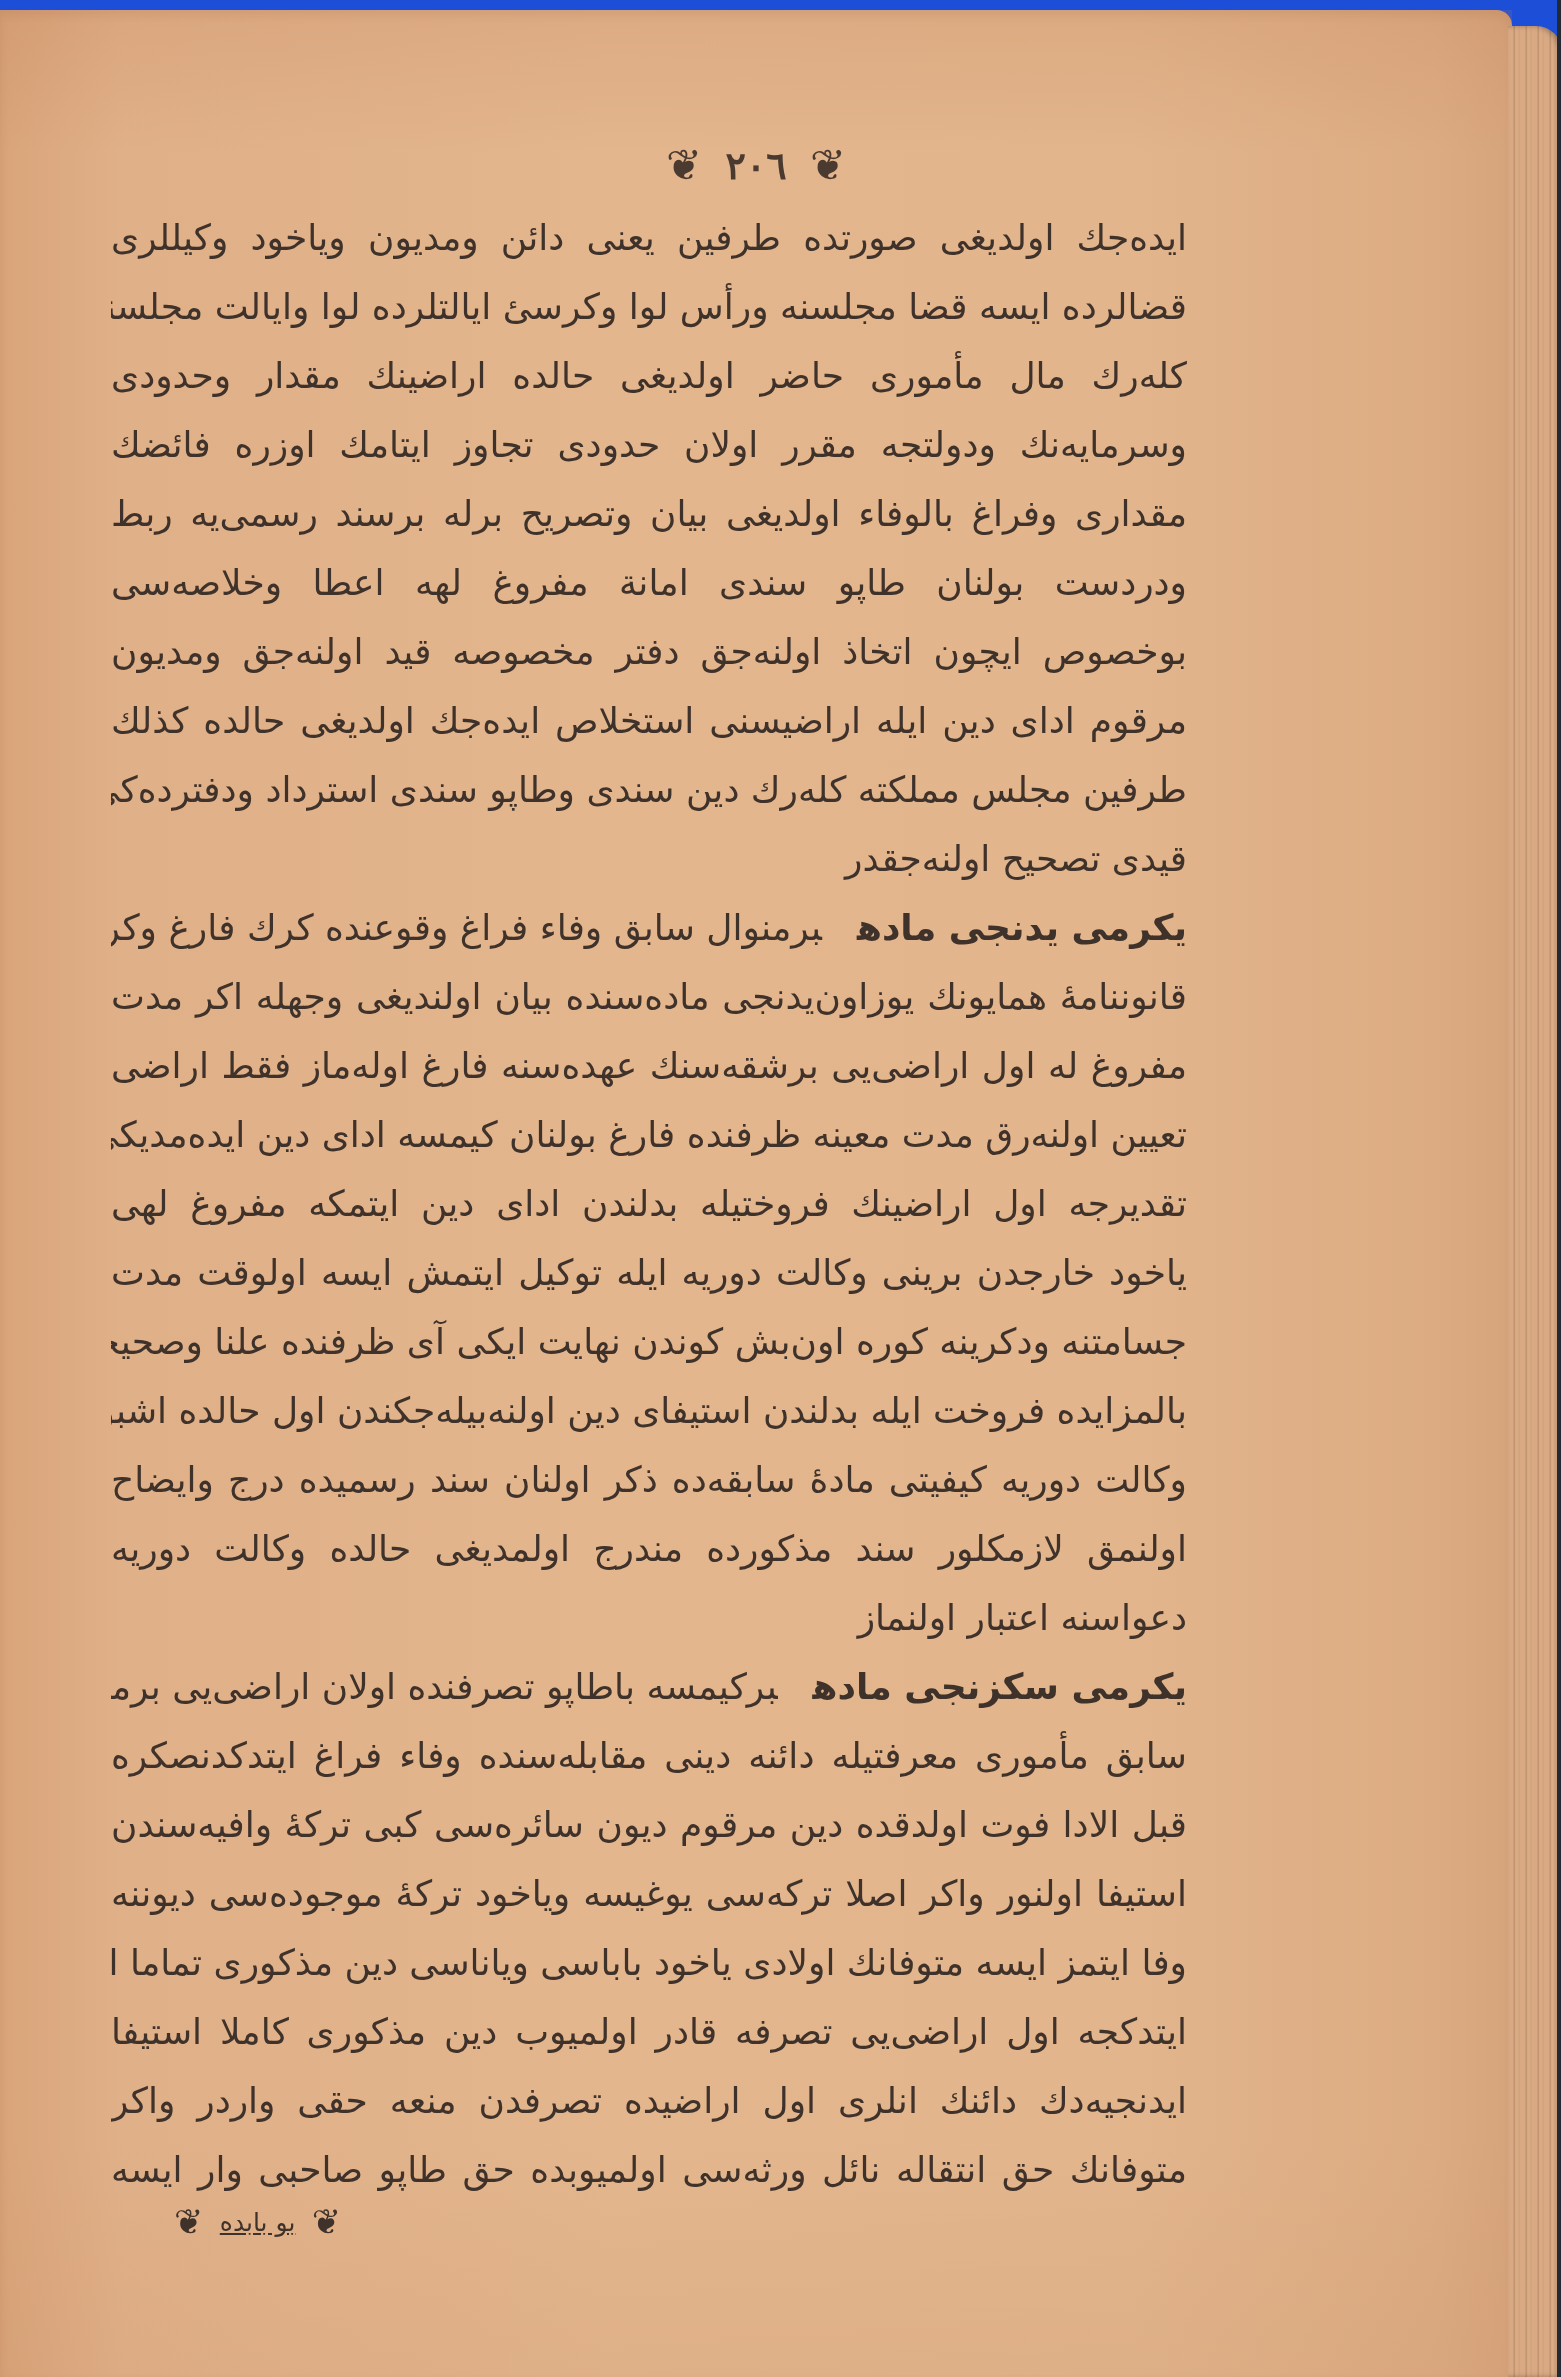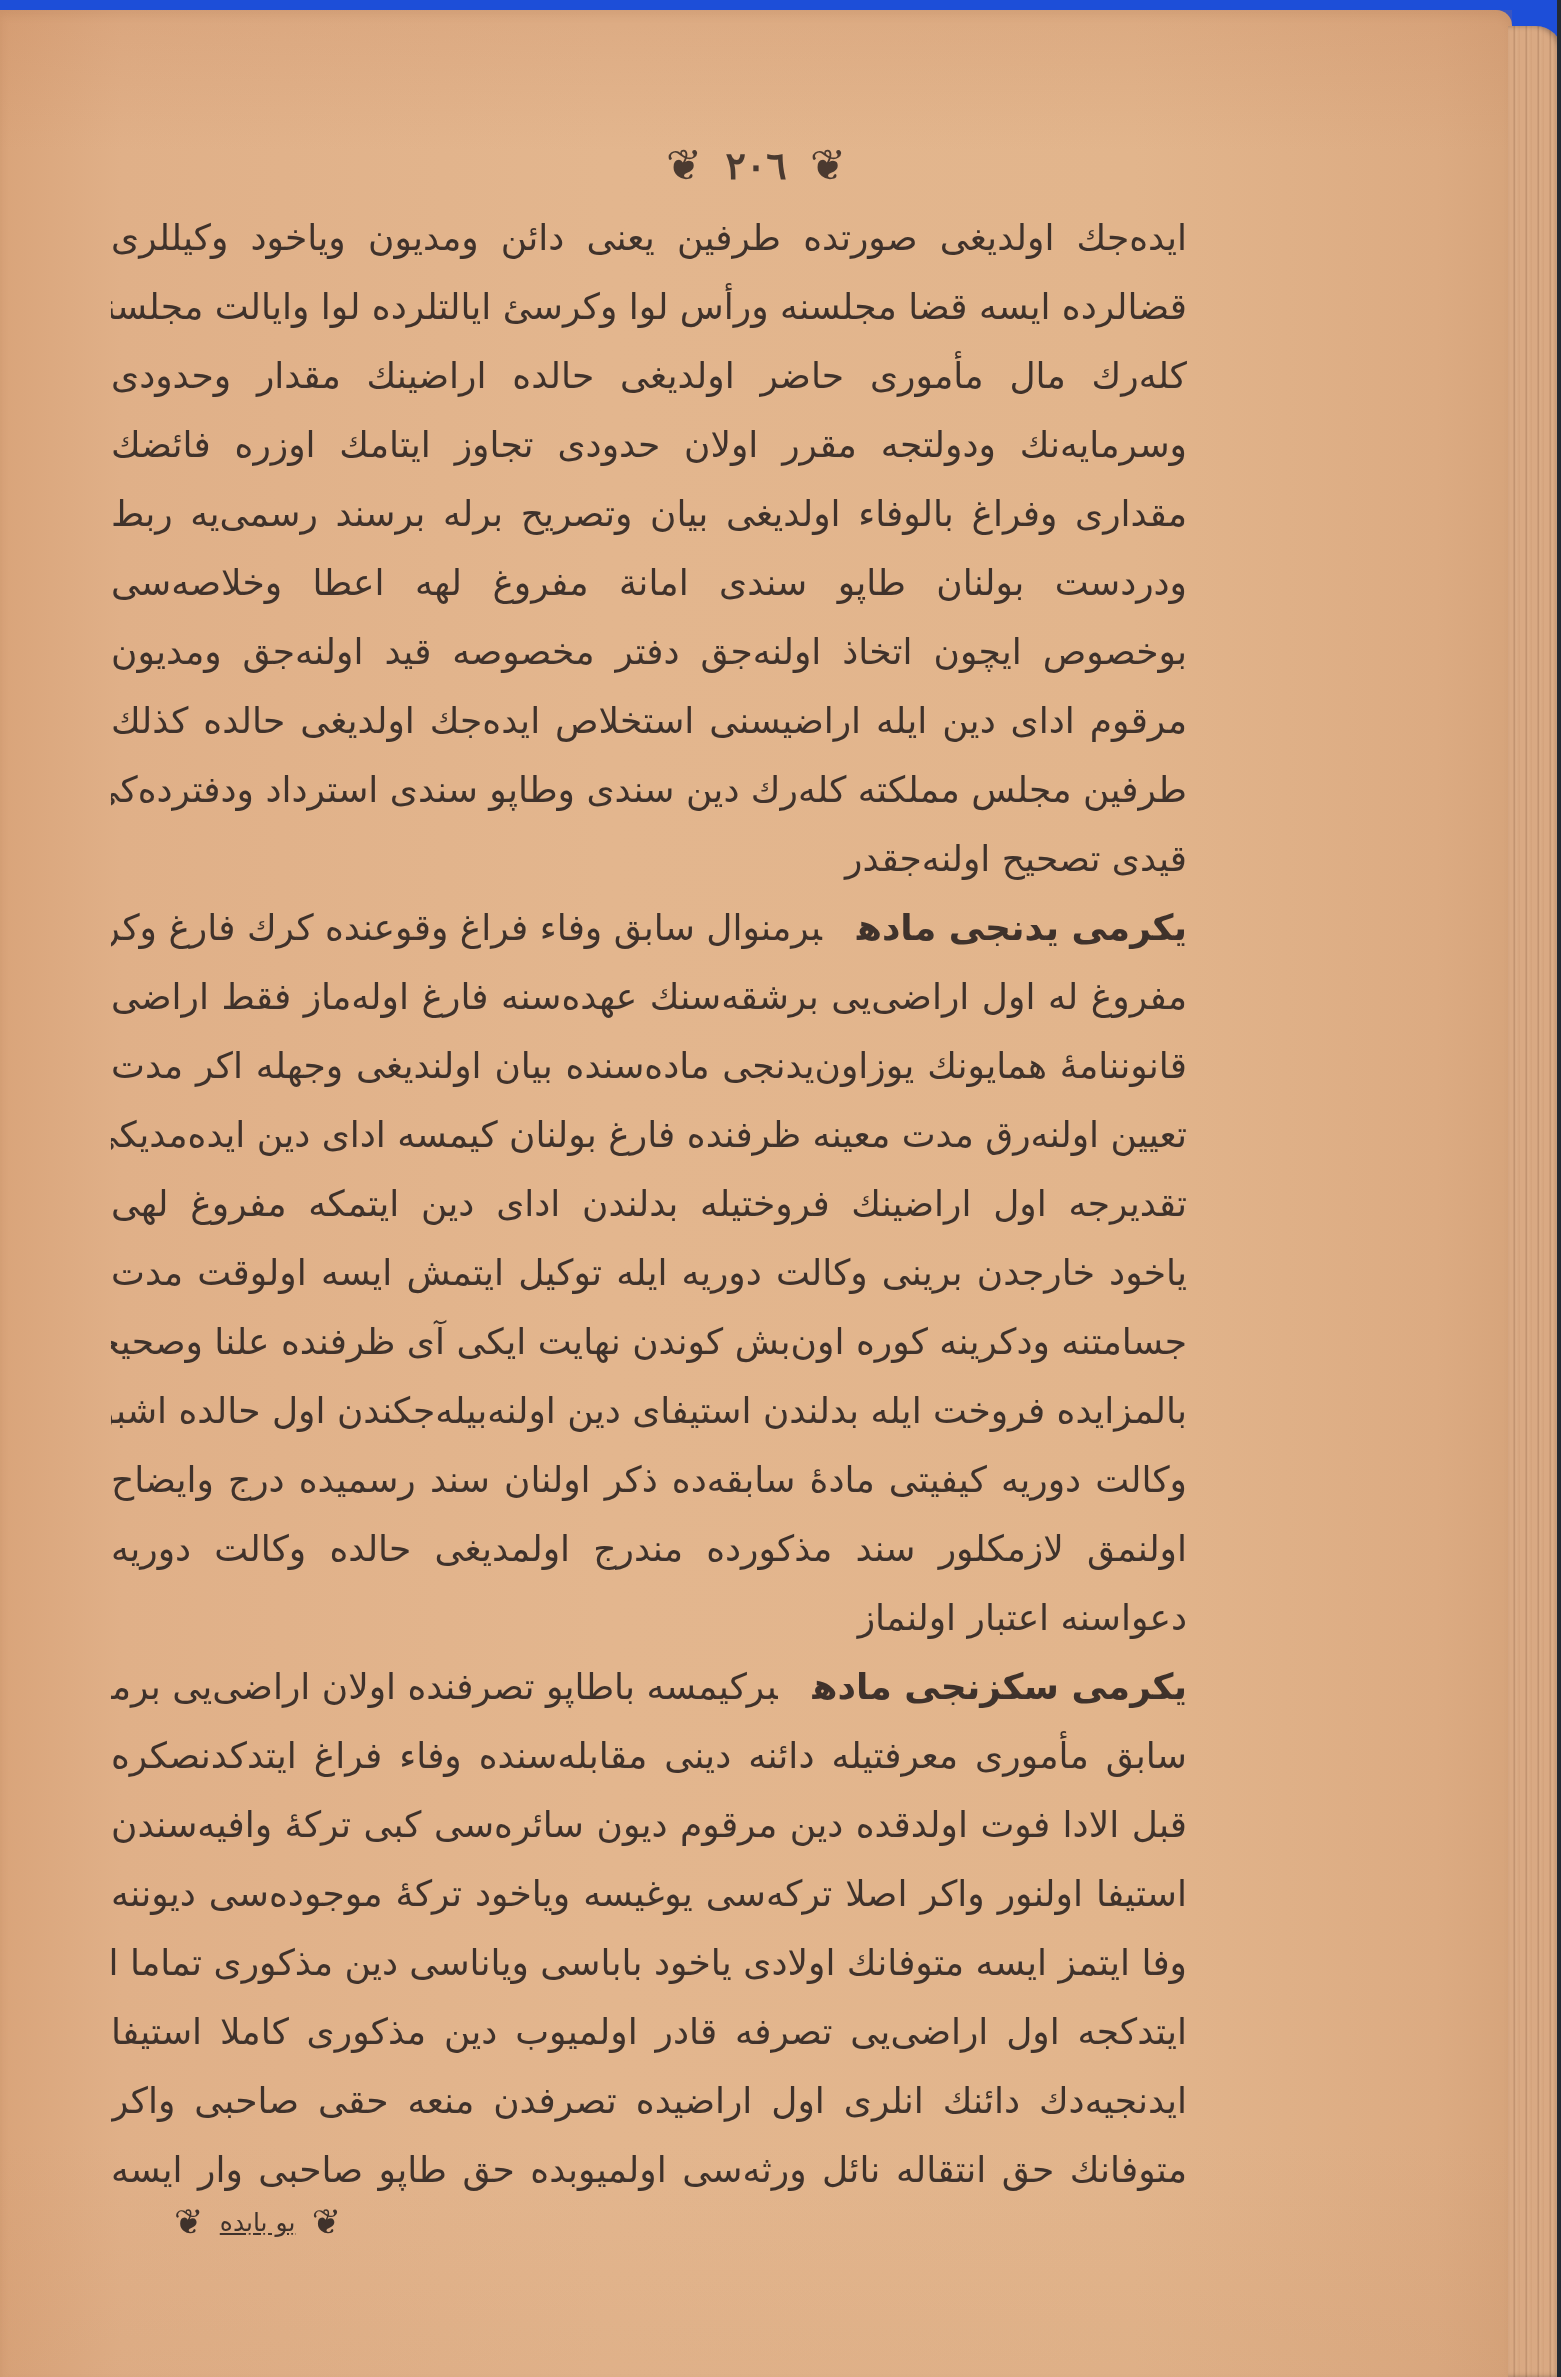--- a/index.html
+++ b/index.html
@@ -137,38 +137,38 @@
       <span class="line">كله‌رك مال مأموری حاضر اولدیغی حالده اراضینك مقدار وحدودی</span>
       <span class="line">وسرمایه‌نك ودولتجه مقرر اولان حدودی تجاوز ایتامك اوزره فائضك</span>
       <span class="line">مقداری وفراغ بالوفاء اولدیغی بیان وتصریح برله برسند رسمی‌یه ربط</span>
       <span class="line">ودردست بولنان طاپو سندی امانة مفروغ لهه اعطا وخلاصه‌سی</span>
       <span class="line">بوخصوص ایچون اتخاذ اولنه‌جق دفتر مخصوصه قید اولنه‌جق ومدیون</span>
       <span class="line">مرقوم ادای دین ایله اراضیسنی استخلاص ایده‌جك اولدیغی حالده كذلك</span>
       <span class="line">طرفین مجلس مملكته كله‌رك دین سندی وطاپو سندی استرداد ودفترده‌كی</span>
       <span class="line short">قیدی تصحیح اولنه‌جقدر</span>
 
       <span class="line"><span class="heading">یكرمی یدنجی ماده</span><span>برمنوال سابق وفاء فراغ وقوعنده كرك فارغ وكرك</span></span>
+      <span class="line">قانوننامهٔ همایونك یوزاون‌یدنجی ماده‌سنده بیان اولندیغی وجهله اكر مدت</span>
       <span class="line">مفروغ له اول اراضی‌یی برشقه‌سنك عهده‌سنه فارغ اوله‌ماز فقط اراضی</span>
-      <span class="line">قانوننامهٔ همایونك یوزاون‌یدنجی ماده‌سنده بیان اولندیغی وجهله اكر مدت</span>
       <span class="line">تعیین اولنه‌رق مدت معینه ظرفنده فارغ بولنان كیمسه ادای دین ایده‌مدیكی</span>
       <span class="line">تقدیرجه اول اراضینك فروختیله بدلندن ادای دین ایتمكه مفروغ لهی</span>
       <span class="line">یاخود خارجدن برینی وكالت دوریه ایله توكیل ایتمش ایسه اولوقت مدت</span>
       <span class="line">جسامتنه ودكرینه كوره اون‌بش كوندن نهایت ایكی آی ظرفنده علنا وصحیحا</span>
       <span class="line">بالمزایده فروخت ایله بدلندن استیفای دین اولنه‌بیله‌جكندن اول حالده اشبو</span>
       <span class="line">وكالت دوریه كیفیتی مادهٔ سابقه‌ده ذكر اولنان سند رسمیده درج وایضاح</span>
       <span class="line">اولنمق لازمكلور سند مذكورده مندرج اولمدیغی حالده وكالت دوریه</span>
       <span class="line short">دعواسنه اعتبار اولنماز</span>
 
       <span class="line"><span class="heading">یكرمی سكزنجی ماده</span><span>بركیمسه باطاپو تصرفنده اولان اراضی‌یی برمنوال</span></span>
       <span class="line">سابق مأموری معرفتیله دائنه دینی مقابله‌سنده وفاء فراغ ایتدكدنصكره</span>
       <span class="line">قبل الادا فوت اولدقده دین مرقوم دیون سائره‌سی كبی تركهٔ وافیه‌سندن</span>
       <span class="line">استیفا اولنور واكر اصلا تركه‌سی یوغیسه ویاخود تركهٔ موجوده‌سی دیوننه</span>
       <span class="line">وفا ایتمز ایسه متوفانك اولادی یاخود باباسی ویاناسی دین مذكوری تماما ادا</span>
       <span class="line">ایتدكجه اول اراضی‌یی تصرفه قادر اولمیوب دین مذكوری كاملا استیفا</span>
-      <span class="line">ایدنجیه‌دك دائنك انلری اول اراضیده تصرفدن منعه حقی صاحبی واكر</span>
+      <span class="line">ایدنجیه‌دك دائنك انلری اول اراضیده تصرفدن منعه حقی واردر واكر</span>
       <span class="line">متوفانك حق انتقاله نائل ورثه‌سی اولمیوبده حق طاپو صاحبی وار ایسه</span>
     </div>
 
     <div class="footer">
       <span class="orn">❦</span>
       <span class="catch">بو بابده</span>
       <span class="orn">❦</span>
     </div>
   </div>
 

